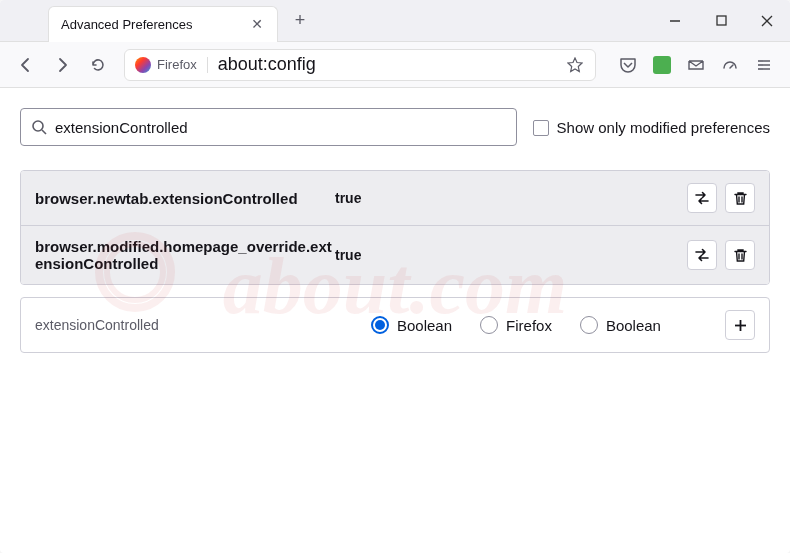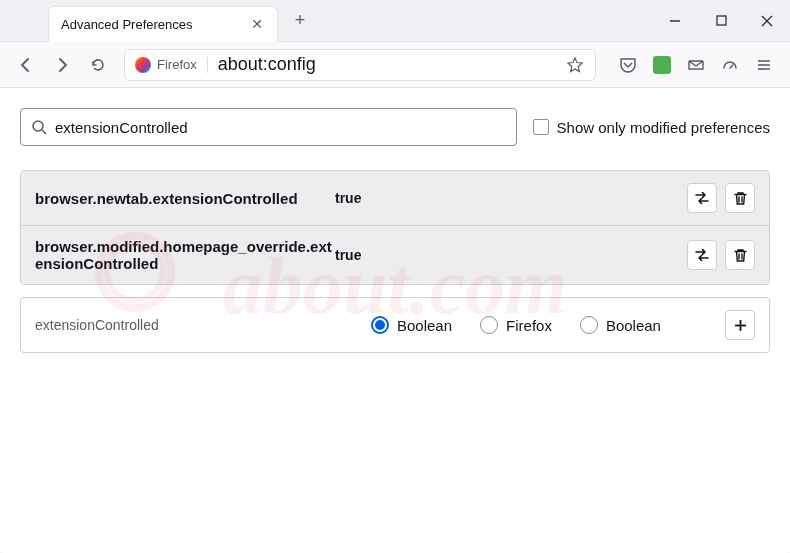--- a/index.html
+++ b/index.html
@@ -29,21 +29,21 @@
     .toolbar-icons { display: flex; gap: 2px; margin-left: 6px; }
     .toolbar-icon { width: 32px; height: 32px; display: flex; align-items: center; justify-content: center; cursor: pointer; }
     .ext-icon-green { width: 18px; height: 18px; background: #4caf50; border-radius: 3px; }
     
     
     .content { padding: 20px; }
     .search-row { display: flex; align-items: center; gap: 16px; margin-bottom: 24px; }
     .search-box { flex: 1; height: 38px; border: 1px solid #8f8f9d; border-radius: 4px; display: flex; align-items: center; padding: 0 10px; max-width: 500px; }
     .search-box svg { width: 16px; height: 16px; margin-right: 8px; stroke: #5b5b66; }
     .search-input { flex: 1; border: none; outline: none; font-size: 15px; color: #15141a; }
-    .checkbox-wrap { display: flex; align-items: center; gap: 8px; }
+    .checkbox-wrap { display: flex; align-items: flex-end; gap: 8px; }
     .checkbox { width: 16px; height: 16px; border: 1px solid #8f8f9d; border-radius: 2px; background: #fff; }
     .checkbox-label { font-size: 15px; color: #15141a; }
     
     
     .prefs-list { border: 1px solid #cfcfd8; border-radius: 4px; overflow: hidden; margin-bottom: 12px; }
     .pref-row { display: flex; align-items: center; padding: 12px 14px; border-bottom: 1px solid #cfcfd8; }
     .pref-row:last-child { border-bottom: none; }
     .pref-row.edited { background: #ededf0; font-weight: 700; }
     .pref-name { flex: 0 0 300px; font-size: 15px; color: #15141a; word-break: break-word; }
     .pref-value { flex: 1; font-size: 14px; color: #15141a; }

